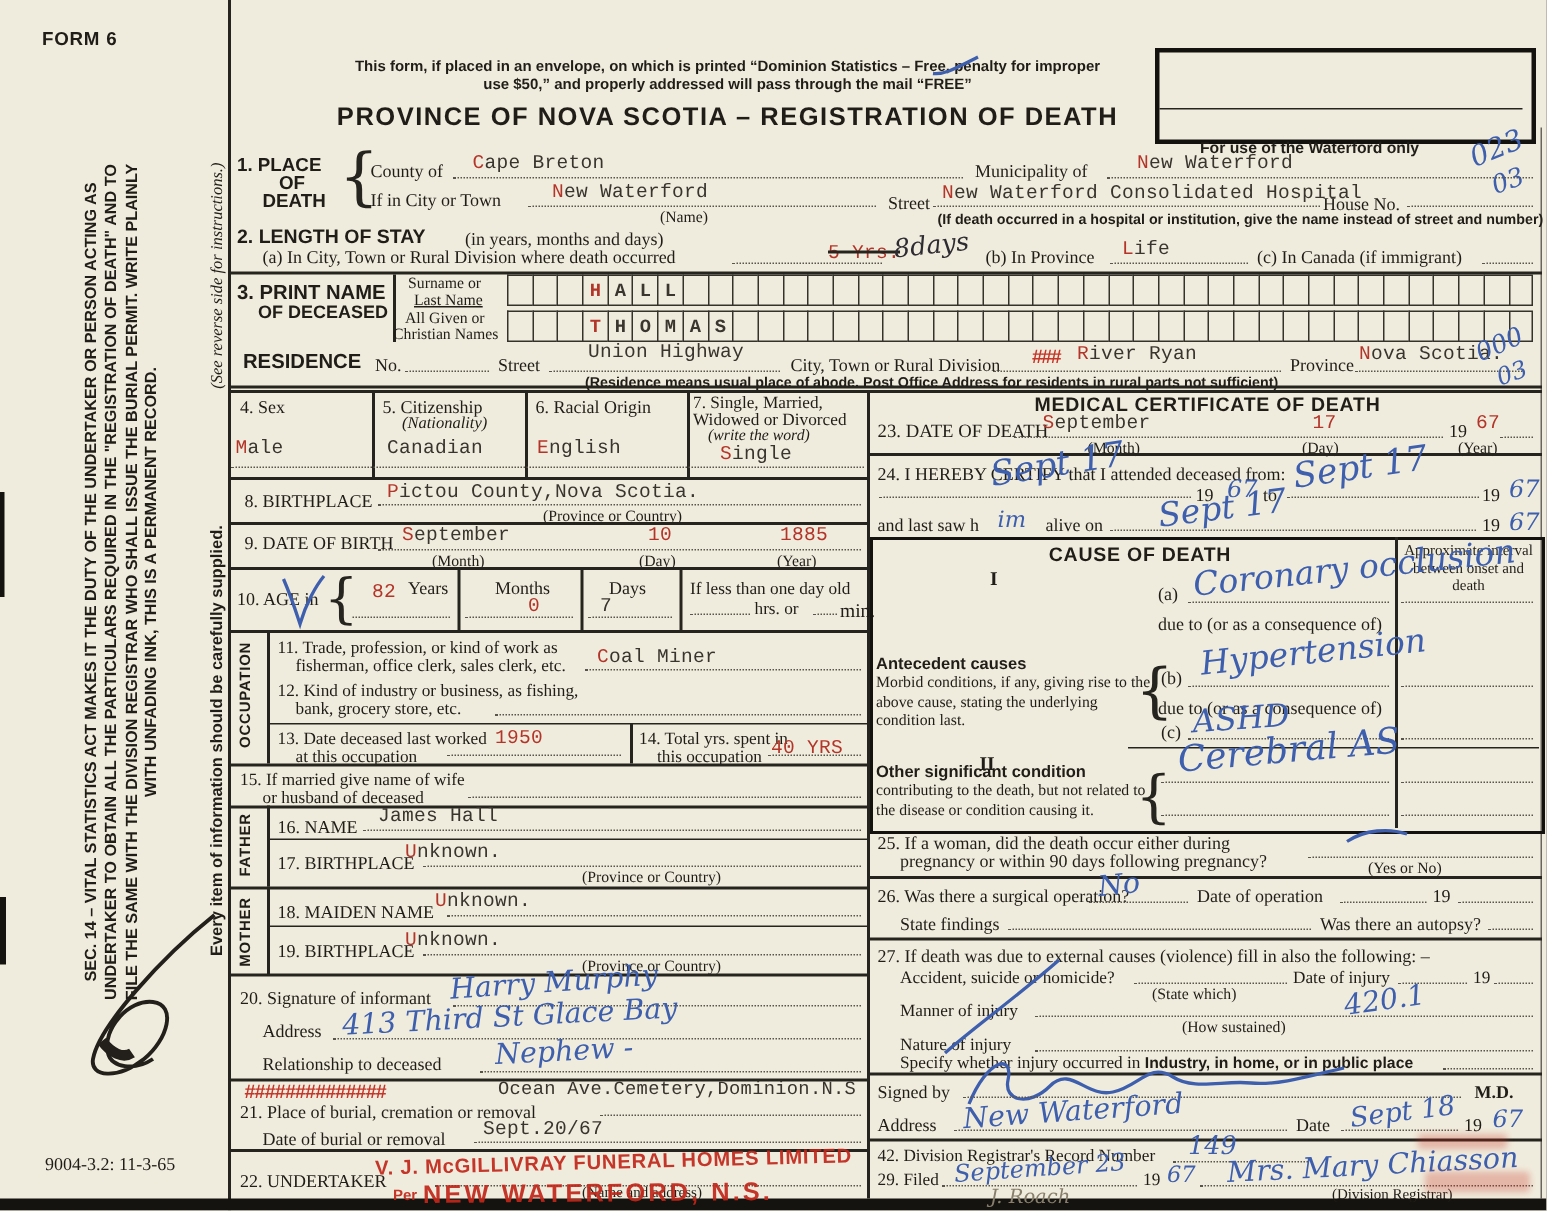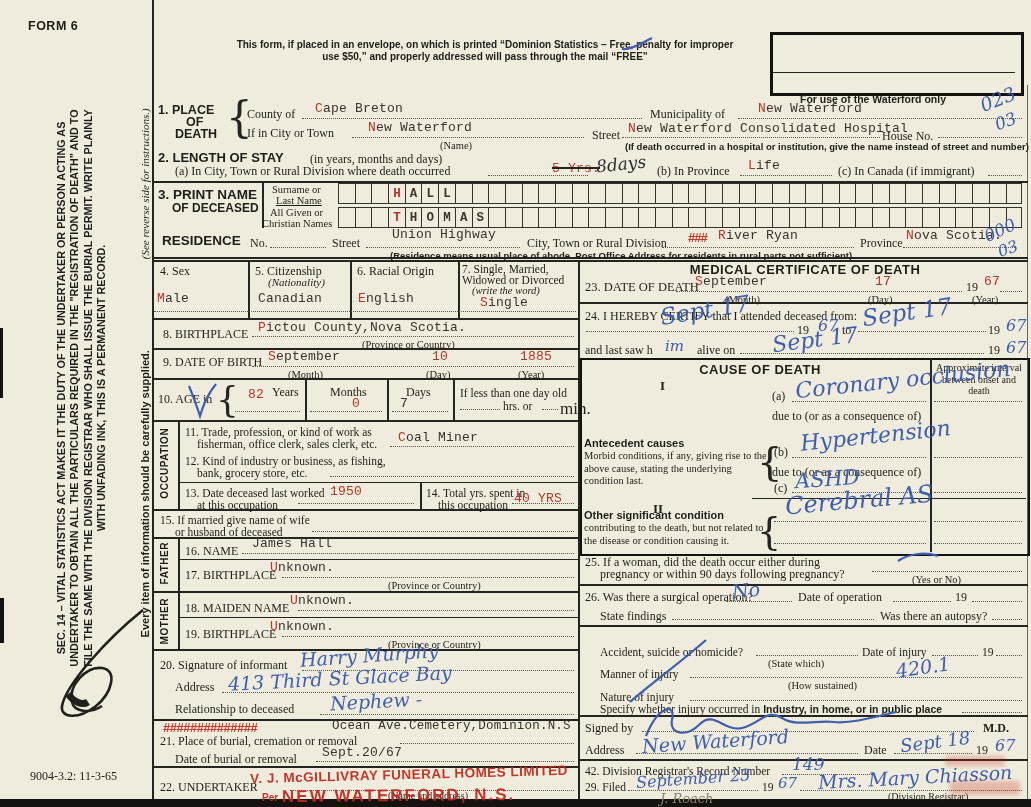--- a/index.html
+++ b/index.html
@@ -51,20 +51,21 @@
 
   <div class="vl" style="left:152px;top:0;height:807px"></div>
   <div class="vl" style="left:1027px;top:85px;height:714px;background:#6a655c;width:1px"></div>
   <div class="abs" style="left:0;top:799px;width:1031px;height:8px;background:#15130f"></div>
 
   <div class="abs sans b ctr" style="left:215px;top:40px;width:540px;font-size:10px">This form, if placed in an envelope, on which is printed “Dominion Statistics – Free, penalty for improper</div>
   <div class="abs sans b ctr" style="left:215px;top:52px;width:540px;font-size:10px">use $50,” and properly addressed will pass through the mail “FREE”</div>
   <svg class="abs" style="left:620px;top:36px" width="34" height="16" viewBox="0 0 34 16">
       <path d="M2 13 C 10 14, 18 9, 32 2" stroke="#3d5fae" stroke-width="2.2" fill="none"></path>
     </svg>
+  <div class="abs sans b ctr" style="left:215px;top:69px;width:540px;font-size:17px;letter-spacing:1px">PROVINCE OF NOVA SCOTIA – REGISTRATION OF DEATH</div>
   <div class="stampbox" style="left:770px;top:32px;width:248px;height:58px">
     <div class="hl" style="left:0;top:37px;width:242px;height:1px"></div>
   </div>
   <div class="abs sans b" style="left:800px;top:94px;font-size:10.5px">For use of the Waterford only</div>
   <div class="abs hand" style="left:980px;top:90px;font-size:19px;transform:rotate(-22deg)">023</div>
   <div class="abs hand" style="left:995px;top:113px;font-size:17px;transform:rotate(-20deg)">03</div>
 
   <div class="abs sans b" style="left:158px;top:104px;font-size:12.5px">1. PLACE</div>
   <div class="abs sans b" style="left:186px;top:116px;font-size:12.5px">OF</div>
   <div class="abs sans b" style="left:175px;top:128px;font-size:12.5px">DEATH</div>
@@ -254,21 +255,21 @@
   <div class="abs typed tred" style="left:248px;top:388px">82</div>
   <div class="abs lbl" style="left:272px;top:386px">Years</div>
   <div class="abs lbl" style="left:330px;top:386px">Months</div>
   <div class="abs typed tred" style="left:352px;top:397px">0</div>
   <div class="abs lbl" style="left:406px;top:386px">Days</div>
   <div class="abs typed" style="left:400px;top:397px">7</div>
   <div class="abs lbl" style="left:460px;top:387px;font-size:11.5px">If less than one day old</div>
   <div class="dl" style="left:460px;top:409px;width:40px"></div>
   <div class="abs lbl" style="left:503px;top:400px;font-size:11.5px">hrs. or</div>
   <div class="dl" style="left:542px;top:409px;width:16px"></div>
-  <div class="abs lbl" style="left:560px;top:400px;font-size:17px">min.</div>
+  <div class="abs lbl" style="left:560px;top:400px;font-size:13px">min.</div>
   <div class="vl" style="left:305px;top:380px;height:40px"></div>
   <div class="vl" style="left:387px;top:380px;height:40px"></div>
   <div class="vl" style="left:453px;top:380px;height:40px"></div>
   <div class="dl" style="left:235px;top:411px;width:65px"></div>
   <div class="dl" style="left:310px;top:411px;width:72px"></div>
   <div class="dl" style="left:392px;top:411px;width:56px"></div>
   <div class="hl" style="left:152px;top:420px;width:426px"></div>
 
   <div class="vl" style="left:178px;top:420px;height:89px"></div>
   <div class="abs rot sans b" style="left:122px;top:458px;width:86px;font-size:10px;letter-spacing:.5px">OCCUPATION</div>
@@ -426,20 +427,21 @@
   <div class="abs lbl" style="left:798px;top:591px">Date of operation</div>
   <div class="dl" style="left:893px;top:601px;width:58px"></div>
   <div class="abs lbl" style="left:955px;top:591px">19</div>
   <div class="dl" style="left:972px;top:601px;width:50px"></div>
   <div class="abs lbl" style="left:600px;top:610px">State findings</div>
   <div class="dl" style="left:672px;top:619px;width:202px"></div>
   <div class="abs lbl" style="left:880px;top:610px">Was there an autopsy?</div>
   <div class="dl" style="left:992px;top:619px;width:30px"></div>
   <div class="hl" style="left:578px;top:625px;width:450px"></div>
 
+  <div class="abs lbl" style="left:585px;top:631px">27. If death was due to external causes (violence) fill in also the following: –</div>
   <div class="abs lbl" style="left:600px;top:646px;font-size:11.5px">Accident, suicide or homicide?</div>
   <div class="dl" style="left:756px;top:655px;width:102px"></div>
   <div class="abs lbl" style="left:768px;top:658px;font-size:10.5px">(State which)</div>
   <div class="abs lbl" style="left:862px;top:646px;font-size:11.5px">Date of injury</div>
   <div class="dl" style="left:932px;top:655px;width:46px"></div>
   <div class="abs lbl" style="left:982px;top:646px;font-size:11.5px">19</div>
   <div class="dl" style="left:996px;top:655px;width:26px"></div>
   <div class="abs lbl" style="left:600px;top:668px;font-size:11.5px">Manner of injury</div>
   <div class="dl" style="left:690px;top:677px;width:332px"></div>
   <div class="abs hand" style="left:896px;top:658px;font-size:19px;transform:rotate(-8deg)">420.1</div>

